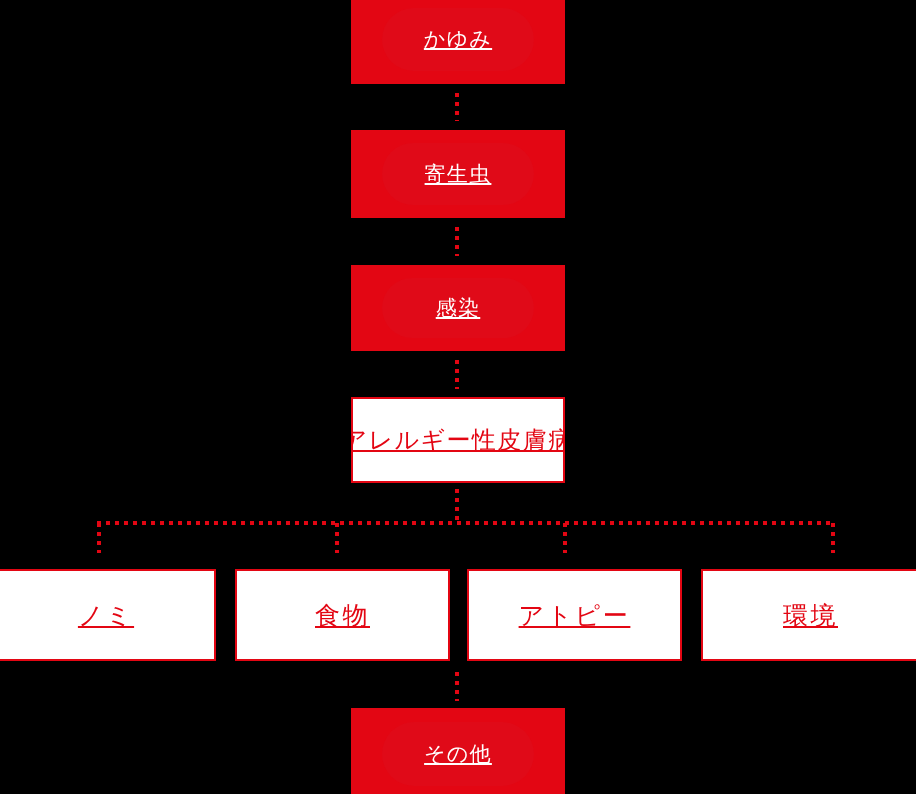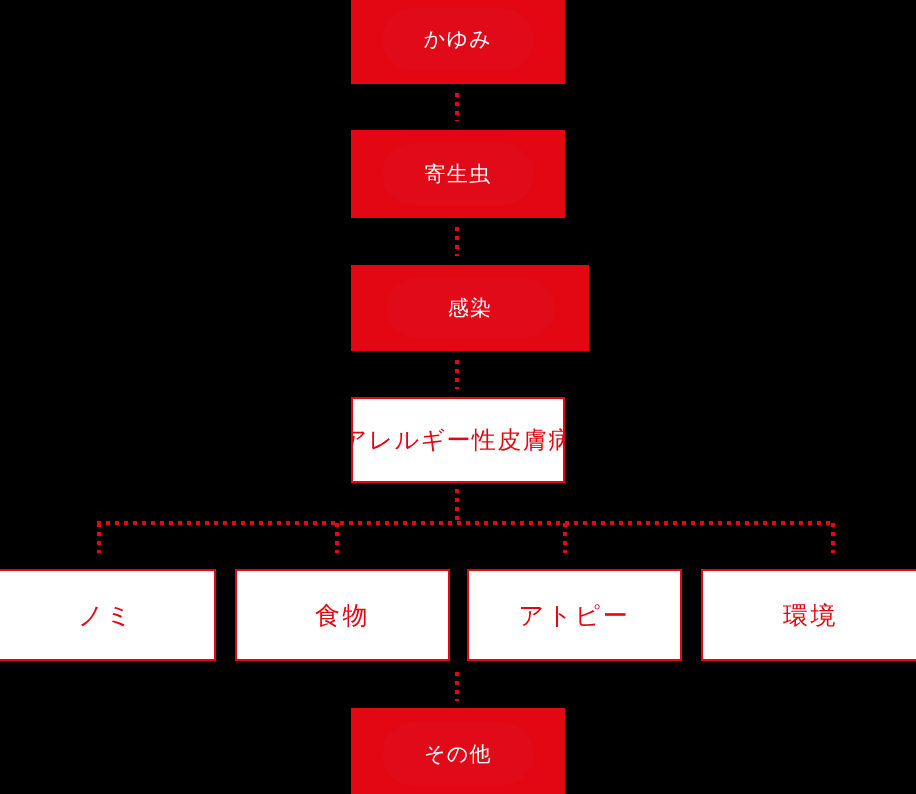--- a/index.html
+++ b/index.html
@@ -30,20 +30,21 @@
     justify-content: center;
     overflow: hidden;
   }
 
   .node .label {
     position: relative;
     z-index: 2;
     white-space: nowrap;
     letter-spacing: 0.06em;
     line-height: 1;
+    text-decoration: underline;
   }
 
   
   .node.filled {
     background: #E30613;
     border: 0;
   }
   .node.filled .label {
     color: #FFFFFF;
     font-size: 21px;
@@ -106,21 +107,21 @@
 
   <div class="conn-v" style="left:455px; top:93px; width:4px; height:28px;"></div>
 
   <div class="node filled" style="left:351px; top:130px; width:214px; height:88px;">
     <span class="sheen"></span>
     <span class="label">寄生虫</span>
   </div>
 
   <div class="conn-v" style="left:455px; top:227px; width:4px; height:29px;"></div>
 
-  <div class="node filled" style="left:351px; top:265px; width:238px; height:86px;">
+  <div class="node filled" style="left:351px; top:265px; width:214px; height:86px;">
     <span class="sheen"></span>
     <span class="label">感染</span>
   </div>
 
   <div class="conn-v" style="left:455px; top:360px; width:4px; height:29px;"></div>
 
   <div class="node outlined" style="left:351px; top:397px; width:214px; height:86px;">
     <span class="label">アレルギー性皮膚病</span>
   </div>
 

